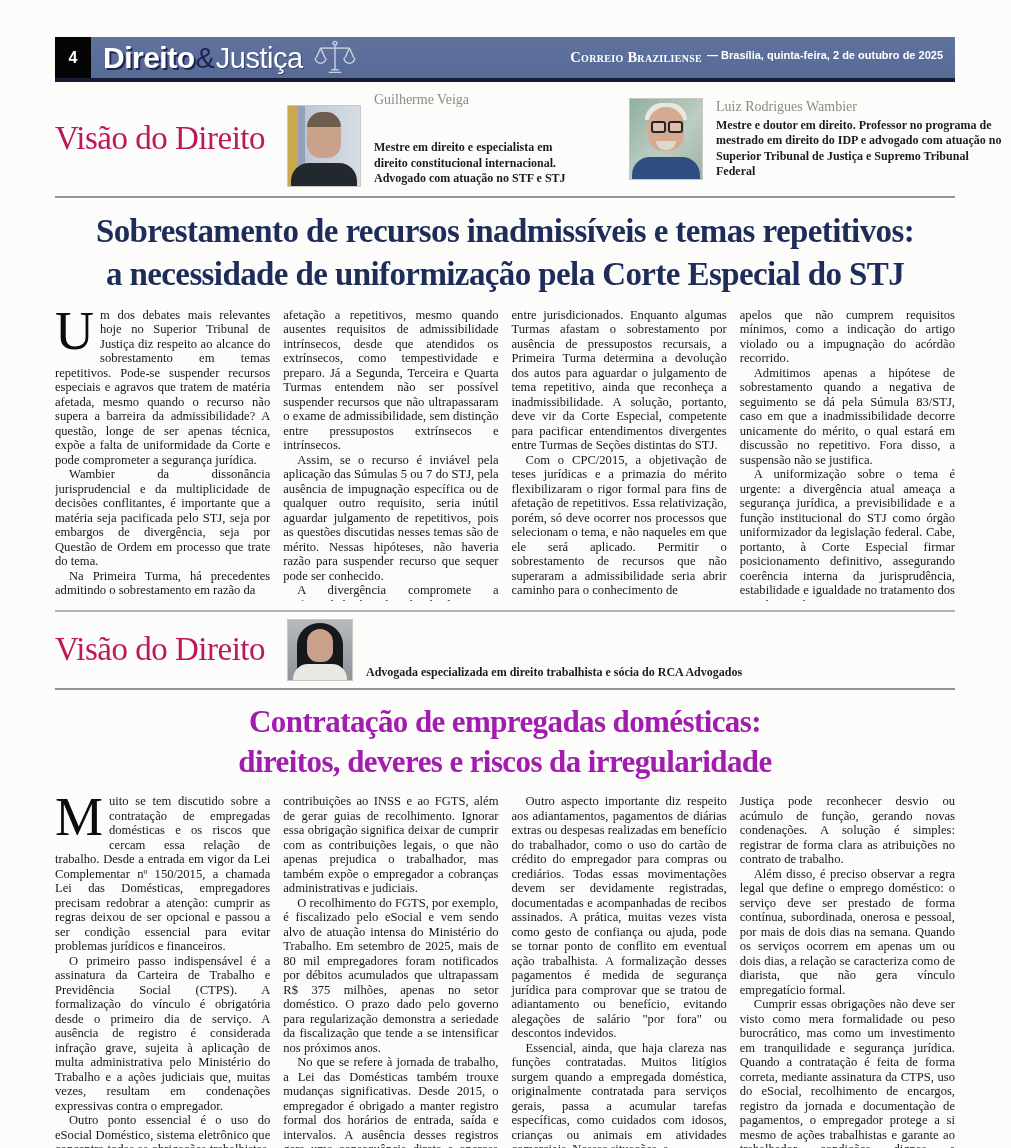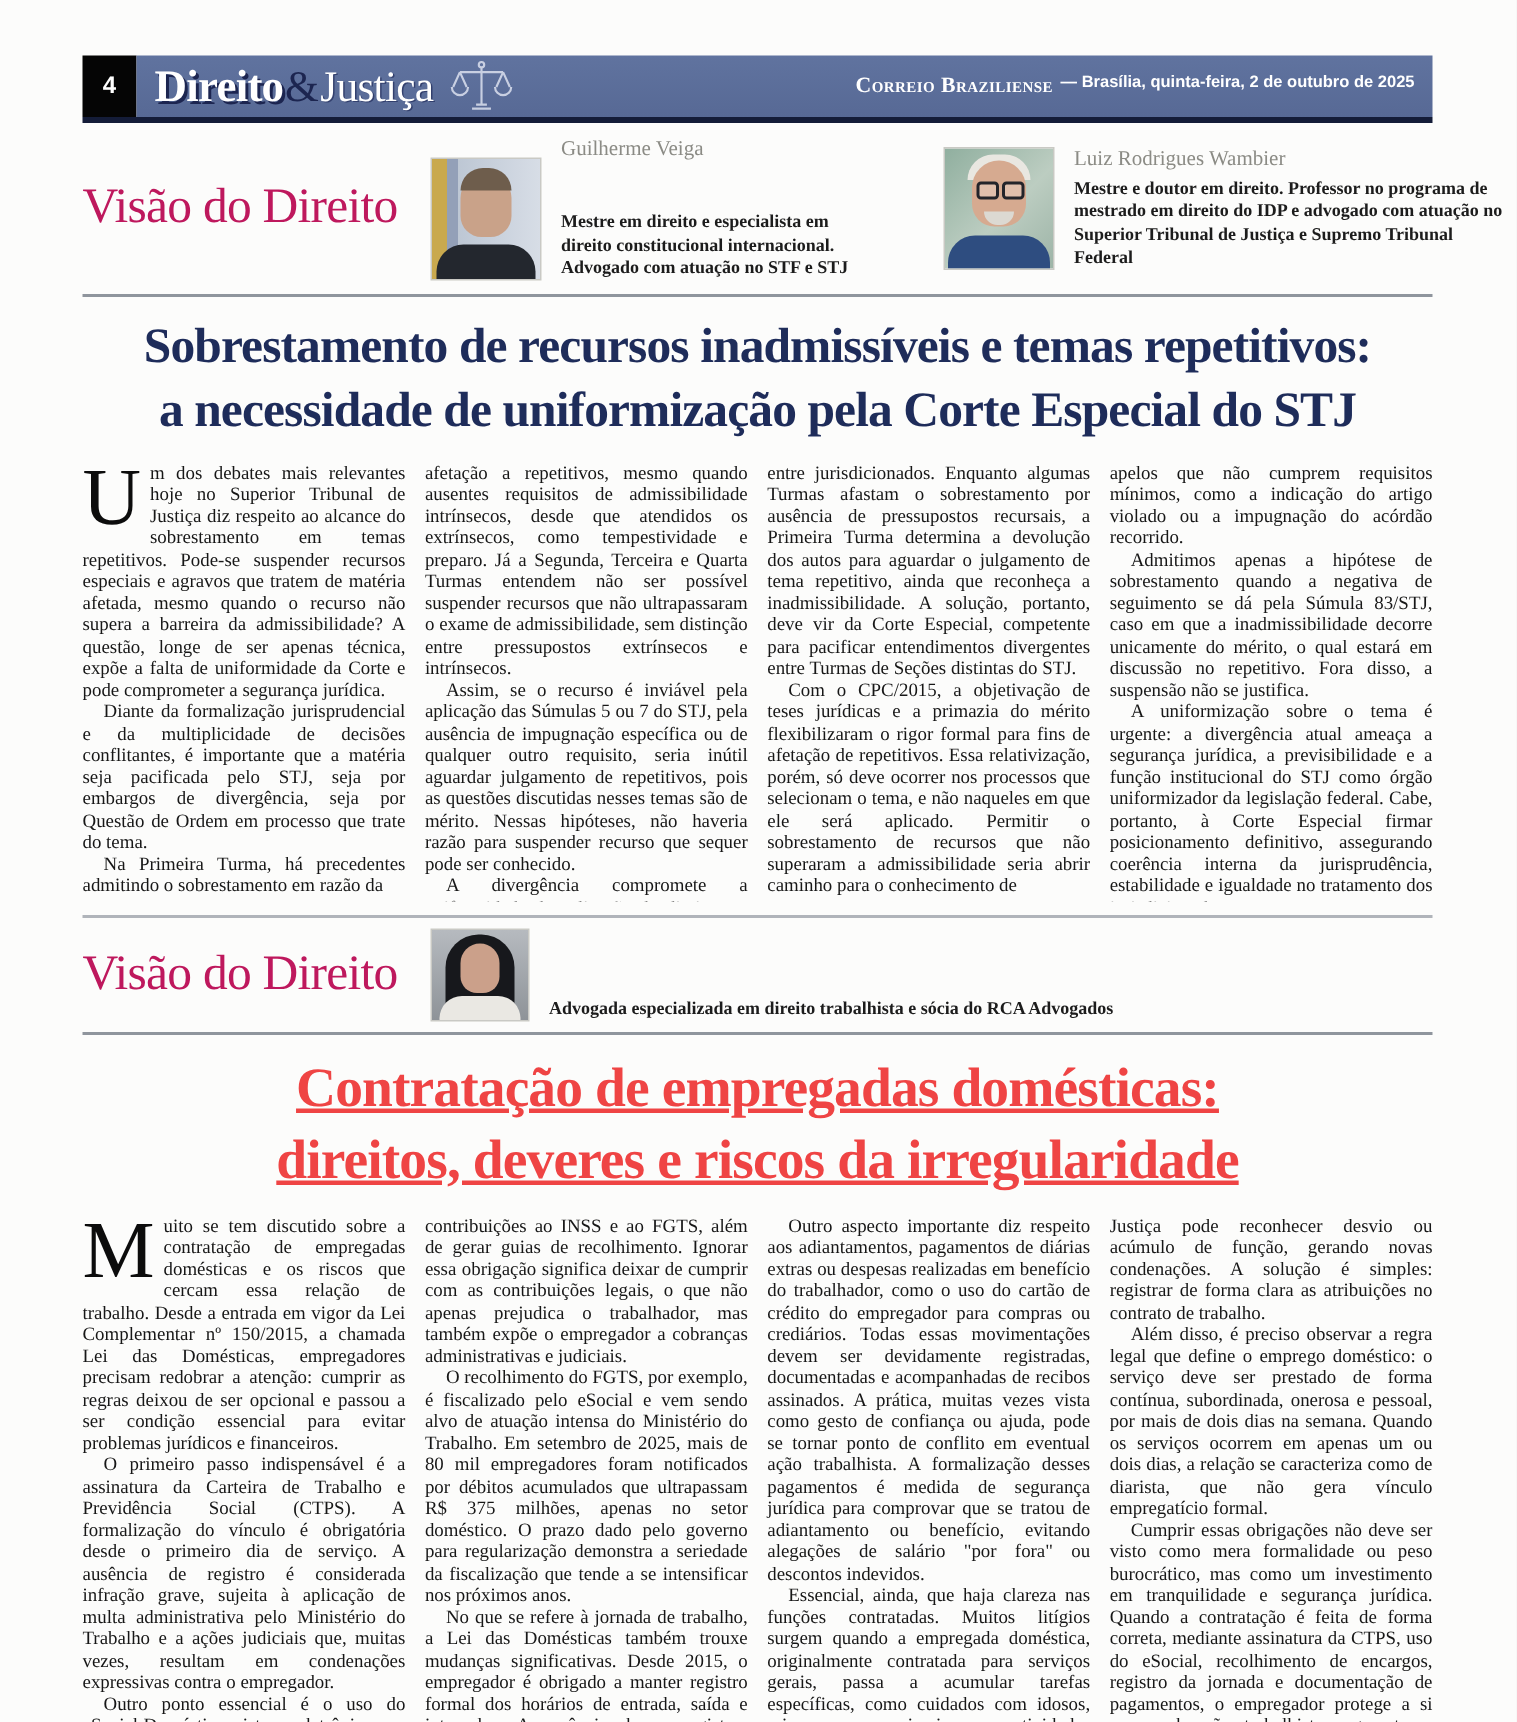--- a/index.html
+++ b/index.html
@@ -6,21 +6,21 @@
   .page{
     position:relative;width:1011px;height:1148px;margin:0 auto;background:#fcfcfb;
     box-sizing:border-box;padding:37px 56px 0 55px;
     font-family:"Liberation Serif","DejaVu Serif",serif;color:#1a1a1a;overflow:hidden;
   }
   
   .topbar{display:flex;align-items:stretch;height:41px;border-bottom:4px solid #141c38;}
   .pagenum{width:36px;background:#050505;color:#fff;display:flex;align-items:center;justify-content:center;
     font-family:"Liberation Sans",sans-serif;font-weight:bold;font-size:16px;}
   .bluebar{flex:1;background:linear-gradient(180deg,#60739f,#576995);display:flex;align-items:center;padding:0 12px;}
-  .logo{display:flex;align-items:baseline;font-family:Liberation Serif, serif;line-height:1;}
+  .logo{display:flex;align-items:baseline;font-family:Liberation Sans, sans-serif;line-height:1;}
   .logo .b{font-weight:bold;font-size:30px;color:#fff;text-shadow:2px 2px 0 #1c2550;letter-spacing:-0.5px;}
   .logo .amp{font-size:29px;color:#1c2550;margin:0 1px;}
   .logo .r{font-size:29px;color:#fff;font-weight:normal;letter-spacing:-0.5px;text-shadow:1px 1px 0 #33406e;}
   .scales{margin-left:10px;opacity:.9;}
   .mast{margin-left:auto;color:#fff;white-space:nowrap;display:flex;align-items:flex-start;gap:5px;}
   .mast .mh{font-family:"Liberation Serif",serif;font-weight:bold;font-variant:small-caps;font-size:14.5px;letter-spacing:.3px;}
   .mast .dl{font-family:"Liberation Sans",sans-serif;font-weight:bold;font-size:11px;}
   
   .kicker-row{display:flex;align-items:center;border-bottom:2px solid #8f959d;}
   .row1{padding:9px 0;min-height:86px;}
@@ -52,21 +52,21 @@
   .ph-lw .suit{left:2px;bottom:0;width:68px;height:22px;background:#2e4d80;border-radius:18px 18px 0 0;}
   .ph-ea{background:linear-gradient(180deg,#b6babf,#8e9398);}
   .ph-ea .hair{left:9px;top:3px;width:46px;height:55px;background:#17181c;border-radius:22px 22px 10px 10px;}
   .ph-ea .head{left:19px;top:9px;width:26px;height:33px;background:#cba08a;border-radius:13px 13px 11px 11px;}
   .ph-ea .blouse{left:5px;bottom:0;width:54px;height:16px;background:#eae8e3;border-radius:15px 15px 0 0;}
   
   .article{padding-top:9px;}
   .a1{border-bottom:2px solid #b0b4ba;padding-bottom:9px;}
   .headline{text-align:center;font-weight:bold;line-height:1.3;letter-spacing:-0.6px;margin:3px 0 6px;}
   .h-blue{color:#1e2c5a;font-size:33px;}
-  .h-black{color:#ef4444;font-size:37px;text-decoration:underline;}
+  .h-black{color:#a21caf;font-size:31px;}
   .cols{display:flex;gap:13px;margin-top:12px;overflow:hidden;}
   .cols-a1{height:293px;}
   .cols-a2{height:398px;}
   .col{flex:1;text-align:justify;font-size:12.6px;line-height:14.5px;color:#171717;hyphens:auto;}
   .col p{margin:0;}
   .col p.ind{text-indent:14px;}
   .dropcap{float:left;font-size:54px;line-height:42px;padding:2px 6px 0 0;color:#0c0c0c;}
 </style>
 </head>
 <body>
@@ -130,21 +130,21 @@
   </div>
 
   <div class="article a1">
     <div class="headline h-blue">
       <div>Sobrestamento de recursos inadmissíveis e temas repetitivos:</div>
       <div>a necessidade de uniformização pela Corte Especial do STJ</div>
     </div>
     <div class="cols cols-a1">
       <div class="col">
         <p><span class="dropcap">U</span><span>m dos debates mais relevantes hoje no Superior Tribunal de Justiça diz respeito ao alcance do sobrestamento em temas repetitivos. Pode-se suspender recursos especiais e agravos que tratem de matéria afetada, mesmo quando o recurso não supera a barreira da admissibilidade? A questão, longe de ser apenas técnica, expõe a falta de uniformidade da Corte e pode comprometer a segurança jurídica.</span></p>
-        <p class="ind">Diante da formalização jurisprudencial e da multiplicidade de decisões conflitantes, é importante que a matéria seja pacificada pelo STJ, seja por embargos de divergência, seja por Questão de Ordem em processo que trate do tema.</p>
+        <p class="ind">Wambier da dissonância jurisprudencial e da multiplicidade de decisões conflitantes, é importante que a matéria seja pacificada pelo STJ, seja por embargos de divergência, seja por Questão de Ordem em processo que trate do tema.</p>
         <p class="ind">Na Primeira Turma, há precedentes admitindo o sobrestamento em razão da</p>
       </div>
       <div class="col">
         <p>afetação a repetitivos, mesmo quando ausentes requisitos de admissibilidade intrínsecos, desde que atendidos os extrínsecos, como tempestividade e preparo. Já a Segunda, Terceira e Quarta Turmas entendem não ser possível suspender recursos que não ultrapassaram o exame de admissibilidade, sem distinção entre pressupostos extrínsecos e intrínsecos.</p>
         <p class="ind">Assim, se o recurso é inviável pela aplicação das Súmulas 5 ou 7 do STJ, pela ausência de impugnação específica ou de qualquer outro requisito, seria inútil aguardar julgamento de repetitivos, pois as questões discutidas nesses temas são de mérito. Nessas hipóteses, não haveria razão para suspender recurso que sequer pode ser conhecido.</p>
         <p class="ind">A divergência compromete a uniformidade da aplicação do direito e a isonomia</p>
       </div>
       <div class="col">
         <p>entre jurisdicionados. Enquanto algumas Turmas afastam o sobrestamento por ausência de pressupostos recursais, a Primeira Turma determina a devolução dos autos para aguardar o julgamento de tema repetitivo, ainda que reconheça a inadmissibilidade. A solução, portanto, deve vir da Corte Especial, competente para pacificar entendimentos divergentes entre Turmas de Seções distintas do STJ.</p>
         <p class="ind">Com o CPC/2015, a objetivação de teses jurídicas e a primazia do mérito flexibilizaram o rigor formal para fins de afetação de repetitivos. Essa relativização, porém, só deve ocorrer nos processos que selecionam o tema, e não naqueles em que ele será aplicado. Permitir o sobrestamento de recursos que não superaram a admissibilidade seria abrir caminho para o conhecimento de</p>

